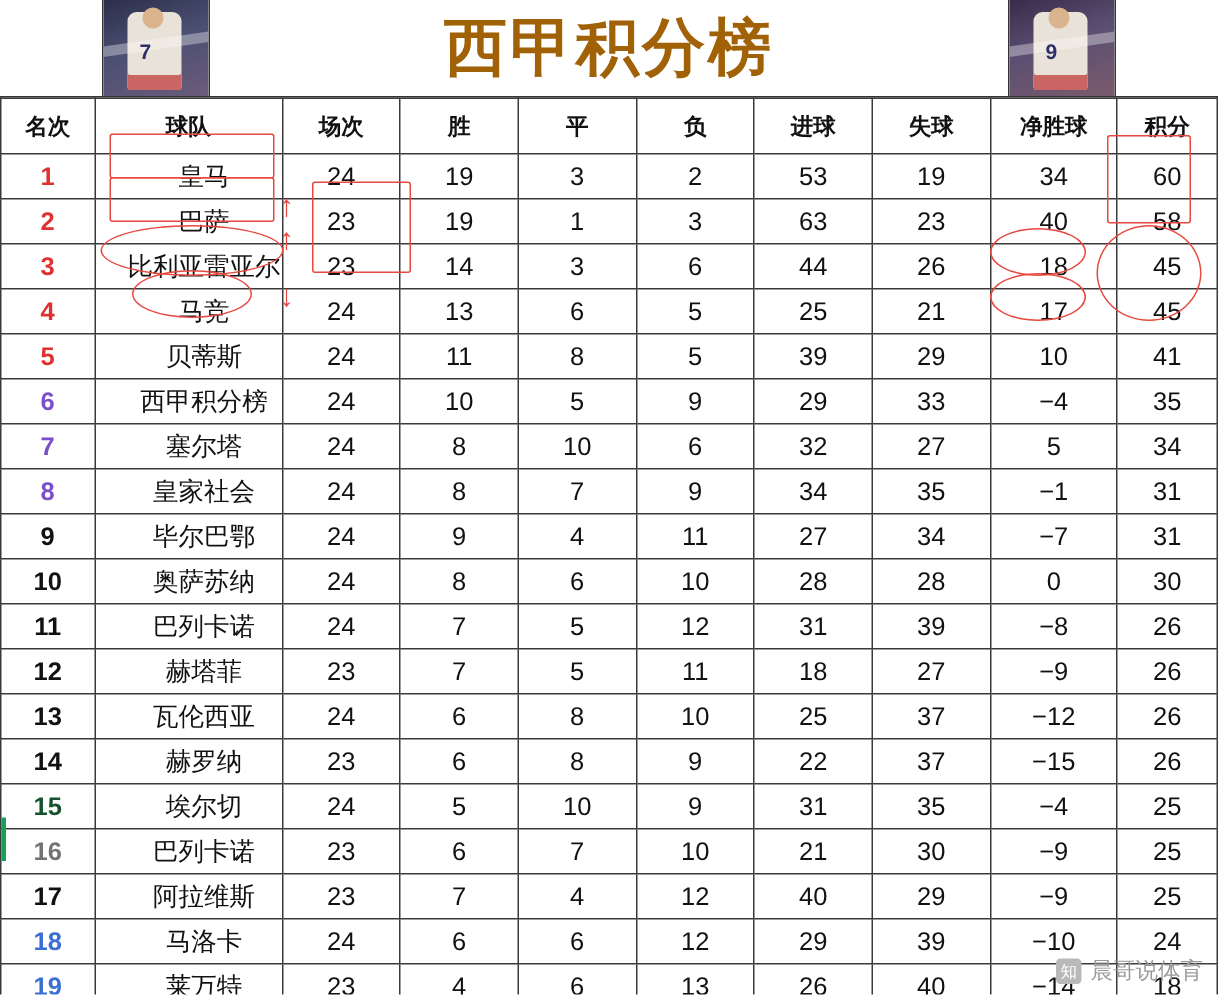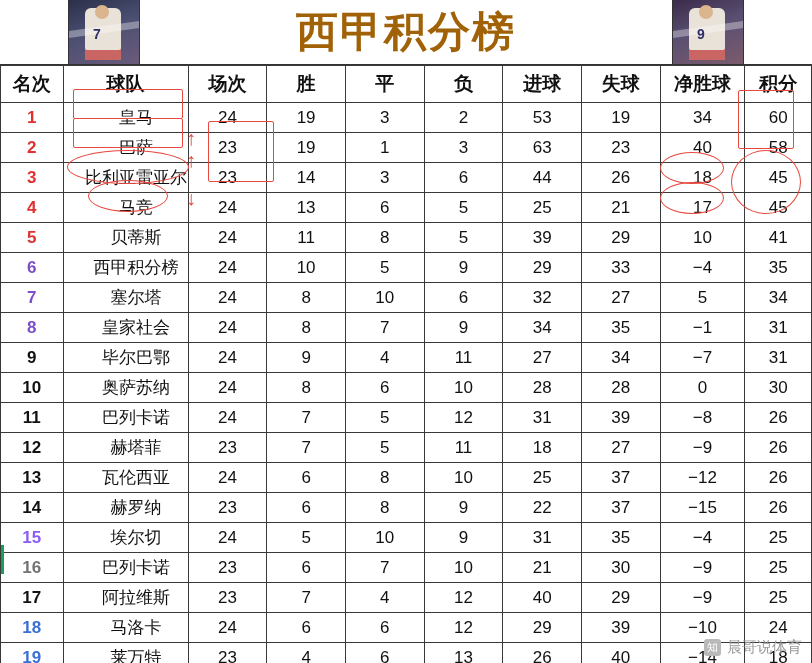--- a/index.html
+++ b/index.html
@@ -59,21 +59,21 @@
     text-align:center;
     font-size:17px;
     color:#111;
     height:29px;
     padding:0;
     white-space:nowrap;
     overflow:hidden;
   }
   thead th{
     font-weight:700;
-    font-size:19px;
+    font-size:15px;
     height:36px;
   }
   col.c-rank{width:62px;}
   col.c-team{width:124px;}
   col.c-num{width:78px;}
   col.c-gd{width:84px;}
   col.c-pts{width:66px;}
 
   td.team{font-size:17px;padding-left:21px;}
   td.rank{font-size:17px;font-weight:600;}
@@ -327,21 +327,21 @@
           <td>23</td>
           <td>6</td>
           <td>8</td>
           <td>9</td>
           <td>22</td>
           <td>37</td>
           <td>−15</td>
           <td>26</td>
         </tr>
         <tr>
-          <td class="rank" style="color: #8b5cf6;">15</td>
+          <td class="rank" style="color: #14532d;">15</td>
           <td class="team">埃尔切</td>
           <td>24</td>
           <td>5</td>
           <td>10</td>
           <td>9</td>
           <td>31</td>
           <td>35</td>
           <td>−4</td>
           <td>25</td>
         </tr>

